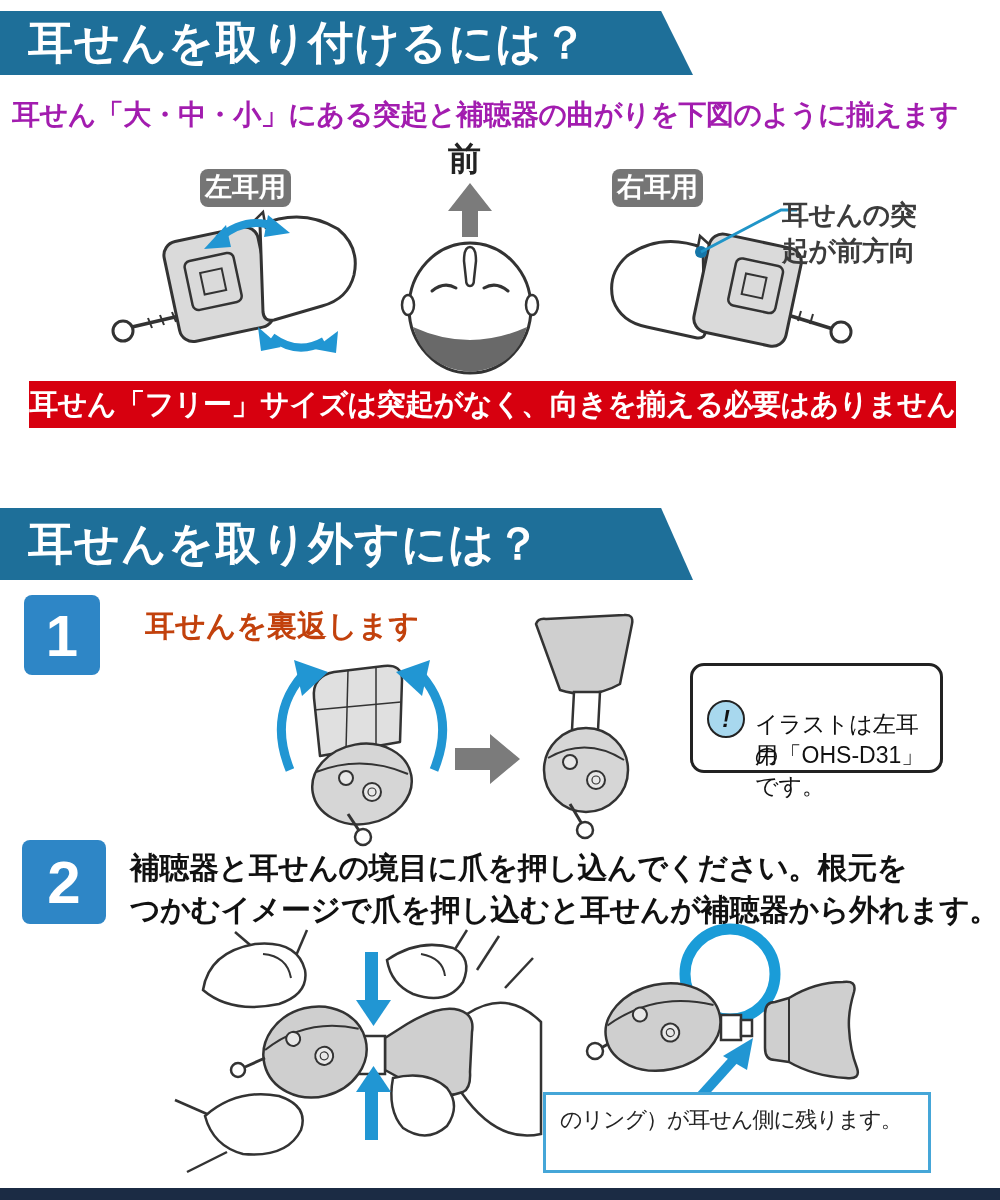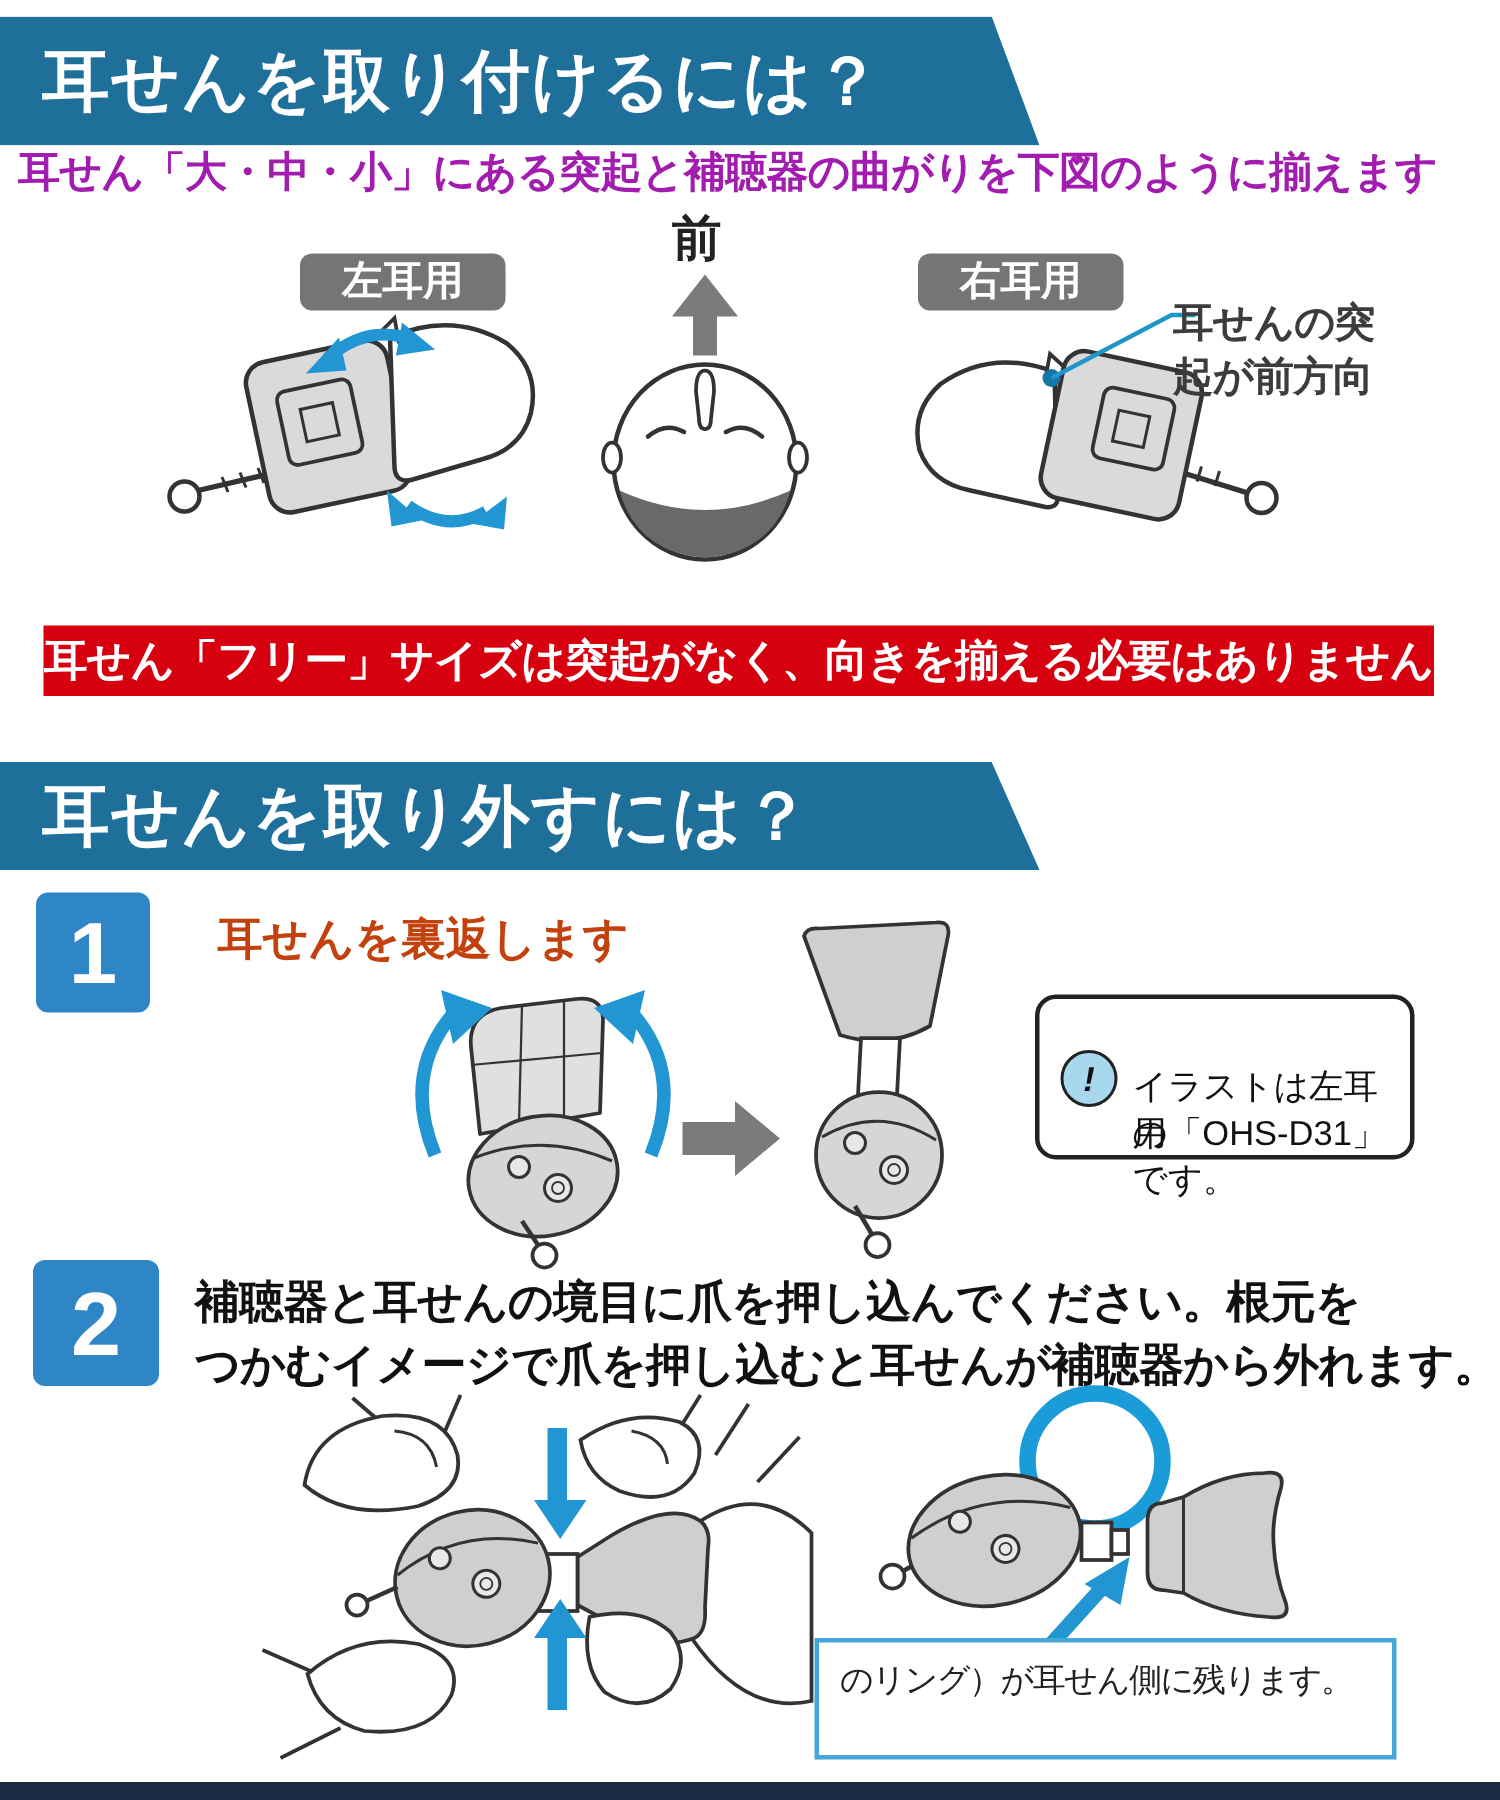--- a/index.html
+++ b/index.html
@@ -1,35 +1,35 @@
 <!DOCTYPE html>
 <html><head>
 <meta charset="utf-8">
 <style>
   html,body{margin:0;padding:0;background:#fff;}
   #page{position:relative;width:1000px;height:1200px;background:#ffffff;overflow:hidden;
         font-family:"Liberation Sans","DejaVu Sans",sans-serif;color:#111;}
   .abs{position:absolute;}
-  .banner{left:0;width:693px;height:86px;background:#1e6f99;color:#fff;
+  .banner{left:0;width:693px;height:64px;background:#1e6f99;color:#fff;
           display:flex;align-items:center;padding-left:28px;box-sizing:border-box;
           font-size:45px;font-weight:bold;letter-spacing:1px;
           clip-path:polygon(0 0,95.4% 0,100% 100%,0 100%);}
   #banner-attach{top:11px;}
   #banner-detach{top:508px;height:72px;}
   #subtitle{left:12px;top:96px;width:980px;font-size:28px;font-weight:bold;color:#a21caf;letter-spacing:-0.5px;}
   .ear-label{background:#757575;color:#fff;font-size:27px;font-weight:bold;
-             padding:4px 28px;border-radius:8px;line-height:1.1;}
+             padding:4px 5px;border-radius:8px;line-height:1.1;}
   #label-left{left:200px;top:169px;}
   #label-right{left:612px;top:169px;}
   #front-label{left:448px;top:137px;font-size:33px;font-weight:bold;color:#222;}
   .callout-line{left:782px;width:190px;font-size:27px;font-weight:600;color:#3c3c3c;letter-spacing:-0.5px;}
   #callout-1{top:197px;} #callout-2{top:233px;}
   #warning-banner{left:29px;top:381px;width:927px;height:47px;background:#d7000f;color:#fff;
           display:flex;align-items:center;justify-content:center;
-          font-size:29px;font-weight:bold;letter-spacing:-0.5px;margin-top:36px;}
+          font-size:29px;font-weight:bold;letter-spacing:-0.5px;}
   .step-square{background:#2e86c6;color:#fff;font-weight:bold;border-radius:8px;
           display:flex;align-items:center;justify-content:center;}
   #step1-square{left:24px;top:595px;width:76px;height:80px;font-size:58px;}
   #step2-square{left:22px;top:840px;width:84px;height:84px;font-size:60px;}
   #step1-text{left:145px;top:606px;font-size:30px;font-weight:bold;color:#c2410c;}
   .step2-line{left:130px;width:880px;font-size:30px;font-weight:bold;color:#111;letter-spacing:-0.5px;}
   #step2-line1{top:848px;} #step2-line2{top:890px;}
   #info-box{left:690px;top:663px;width:253px;height:110px;background:#fff;
           border:3px solid #222;border-radius:14px;box-sizing:border-box;}
   #info-icon{position:absolute;left:14px;top:34px;width:34px;height:34px;border-radius:50%;

